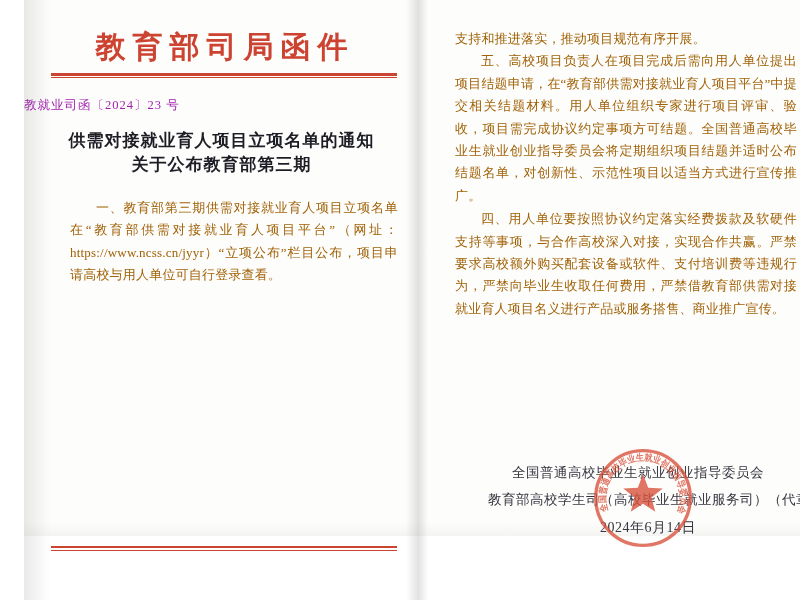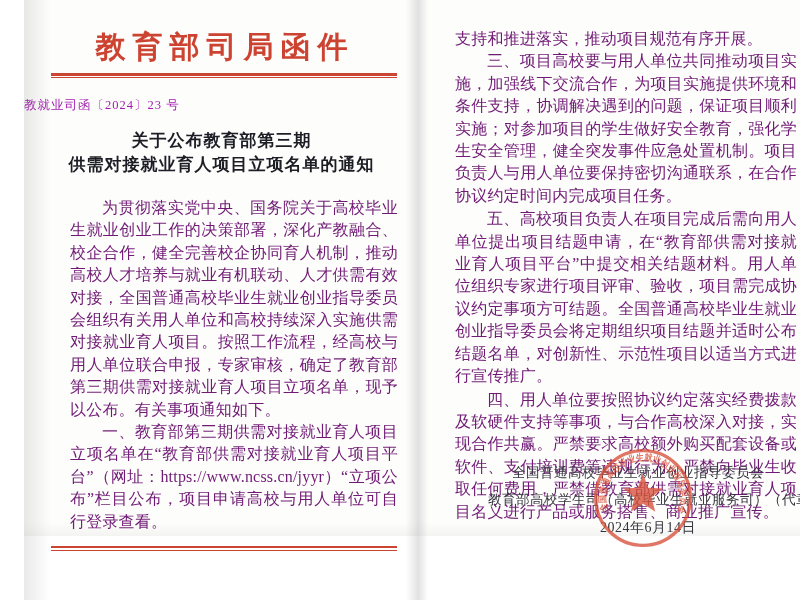--- a/index.html
+++ b/index.html
@@ -39,22 +39,22 @@
   .doc-number {
     position:absolute; top:97px; left:0; width:362px;
     text-align:left; font-size:12.5px; letter-spacing:1px; color:#a21caf;
   }
   .doc-title {
     position:absolute; top:129px; left:25px; width:345px;
     text-align:center; font-weight:bold; font-size:17px; line-height:24px;
     letter-spacing:1px; color:#1d1d26;
   }
   .body-text {
-    font-size:16px; line-height:22.4px; text-align:justify;
-    color:#701a75; letter-spacing:0.2px;
+    font-size:13px; line-height:22.4px; text-align:justify;
+    color:#a16207; letter-spacing:0.2px;
   }
   .body1 { position:absolute; top:197px; left:46px; width:328px; height:344px; overflow:hidden; }
   .body2 { position:absolute; top:28px; left:31px; width:342px; }
   .para { text-indent:2em; }
   .body2 .para { margin-bottom:1px; }
   .foot-rule {
     position:absolute; top:546px; left:27px; width:346px; height:5px;
     border-top:2.5px solid #cb4533; border-bottom:1.5px solid #cb4533;
   }
   .sig { position:absolute; left:0; width:100%; text-align:right; font-size:13.5px; color:#35353f; letter-spacing:0.5px; }
@@ -69,39 +69,37 @@
 </head>
 <body>
 
 <div class="canvas">
 
   <div class="page page1">
     <div class="letterhead">教育部司局函件</div>
     <div class="head-rule"></div>
     <div class="doc-number">教就业司函〔2024〕23 号</div>
     <div class="doc-title">
+      <div>供需对接就业育人项目立项名单的通知</div>
       <div>关于公布教育部第三期</div>
-      <div>供需对接就业育人项目立项名单的通知</div>
     </div>
     <div class="body1 body-text">
-      <p class="para">为贯彻落实党中央、国务院关于高校毕业生就业创业工作的决策部署，深化产教融合、校企合作，健全完善校企协同育人机制，推动高校人才培养与就业有机联动、人才供需有效对接，全国普通高校毕业生就业创业指导委员会组织有关用人单位和高校持续深入实施供需对接就业育人项目。按照工作流程，经高校与用人单位联合申报，专家审核，确定了教育部第三期供需对接就业育人项目立项名单，现予以公布。有关事项通知如下。</p>
       <p class="para">一、教育部第三期供需对接就业育人项目立项名单在“教育部供需对接就业育人项目平台”（网址：https://www.ncss.cn/jyyr）“立项公布”栏目公布，项目申请高校与用人单位可自行登录查看。</p>
 
     </div>
     <div class="foot-rule"></div>
   </div>
 
   <div class="seam"></div>
   <div class="edge-left"></div>
   <div class="edge-bottom"></div>
 
   <div class="page page2">
     <div class="body2 body-text">
       <p>支持和推进落实，推动项目规范有序开展。</p>
-      <p class="para">三、项目高校要与用人单位共同推动项目实施，加强线下交流合作，为项目实施提供环境和条件支持，协调解决遇到的问题，保证项目顺利实施；对参加项目的学生做好安全教育，强化学生安全管理，健全突发事件应急处置机制。项目负责人与用人单位要保持密切沟通联系，在合作协议约定时间内完成项目任务。</p>
       <p class="para">五、高校项目负责人在项目完成后需向用人单位提出项目结题申请，在“教育部供需对接就业育人项目平台”中提交相关结题材料。用人单位组织专家进行项目评审、验收，项目需完成协议约定事项方可结题。全国普通高校毕业生就业创业指导委员会将定期组织项目结题并适时公布结题名单，对创新性、示范性项目以适当方式进行宣传推广。</p>
       <p class="para">四、用人单位要按照协议约定落实经费拨款及软硬件支持等事项，与合作高校深入对接，实现合作共赢。严禁要求高校额外购买配套设备或软件、支付培训费等违规行为，严禁向毕业生收取任何费用，严禁借教育部供需对接就业育人项目名义进行产品或服务搭售、商业推广宣传。</p>
     </div>
 
     <div class="sig sig-org">全国普通高校毕业生就业创业指导委员会</div>
     <div class="sig sig-dept">教育部高校学生司（高校毕业生就业服务司）（代章）</div>
     <div class="sig sig-date">2024年6月14日</div>
 
     <svg class="seal" viewBox="0 0 100 100">
       <circle cx="50" cy="50" r="45.5" fill="none" stroke="#d8503a" stroke-width="3.2"></circle>

